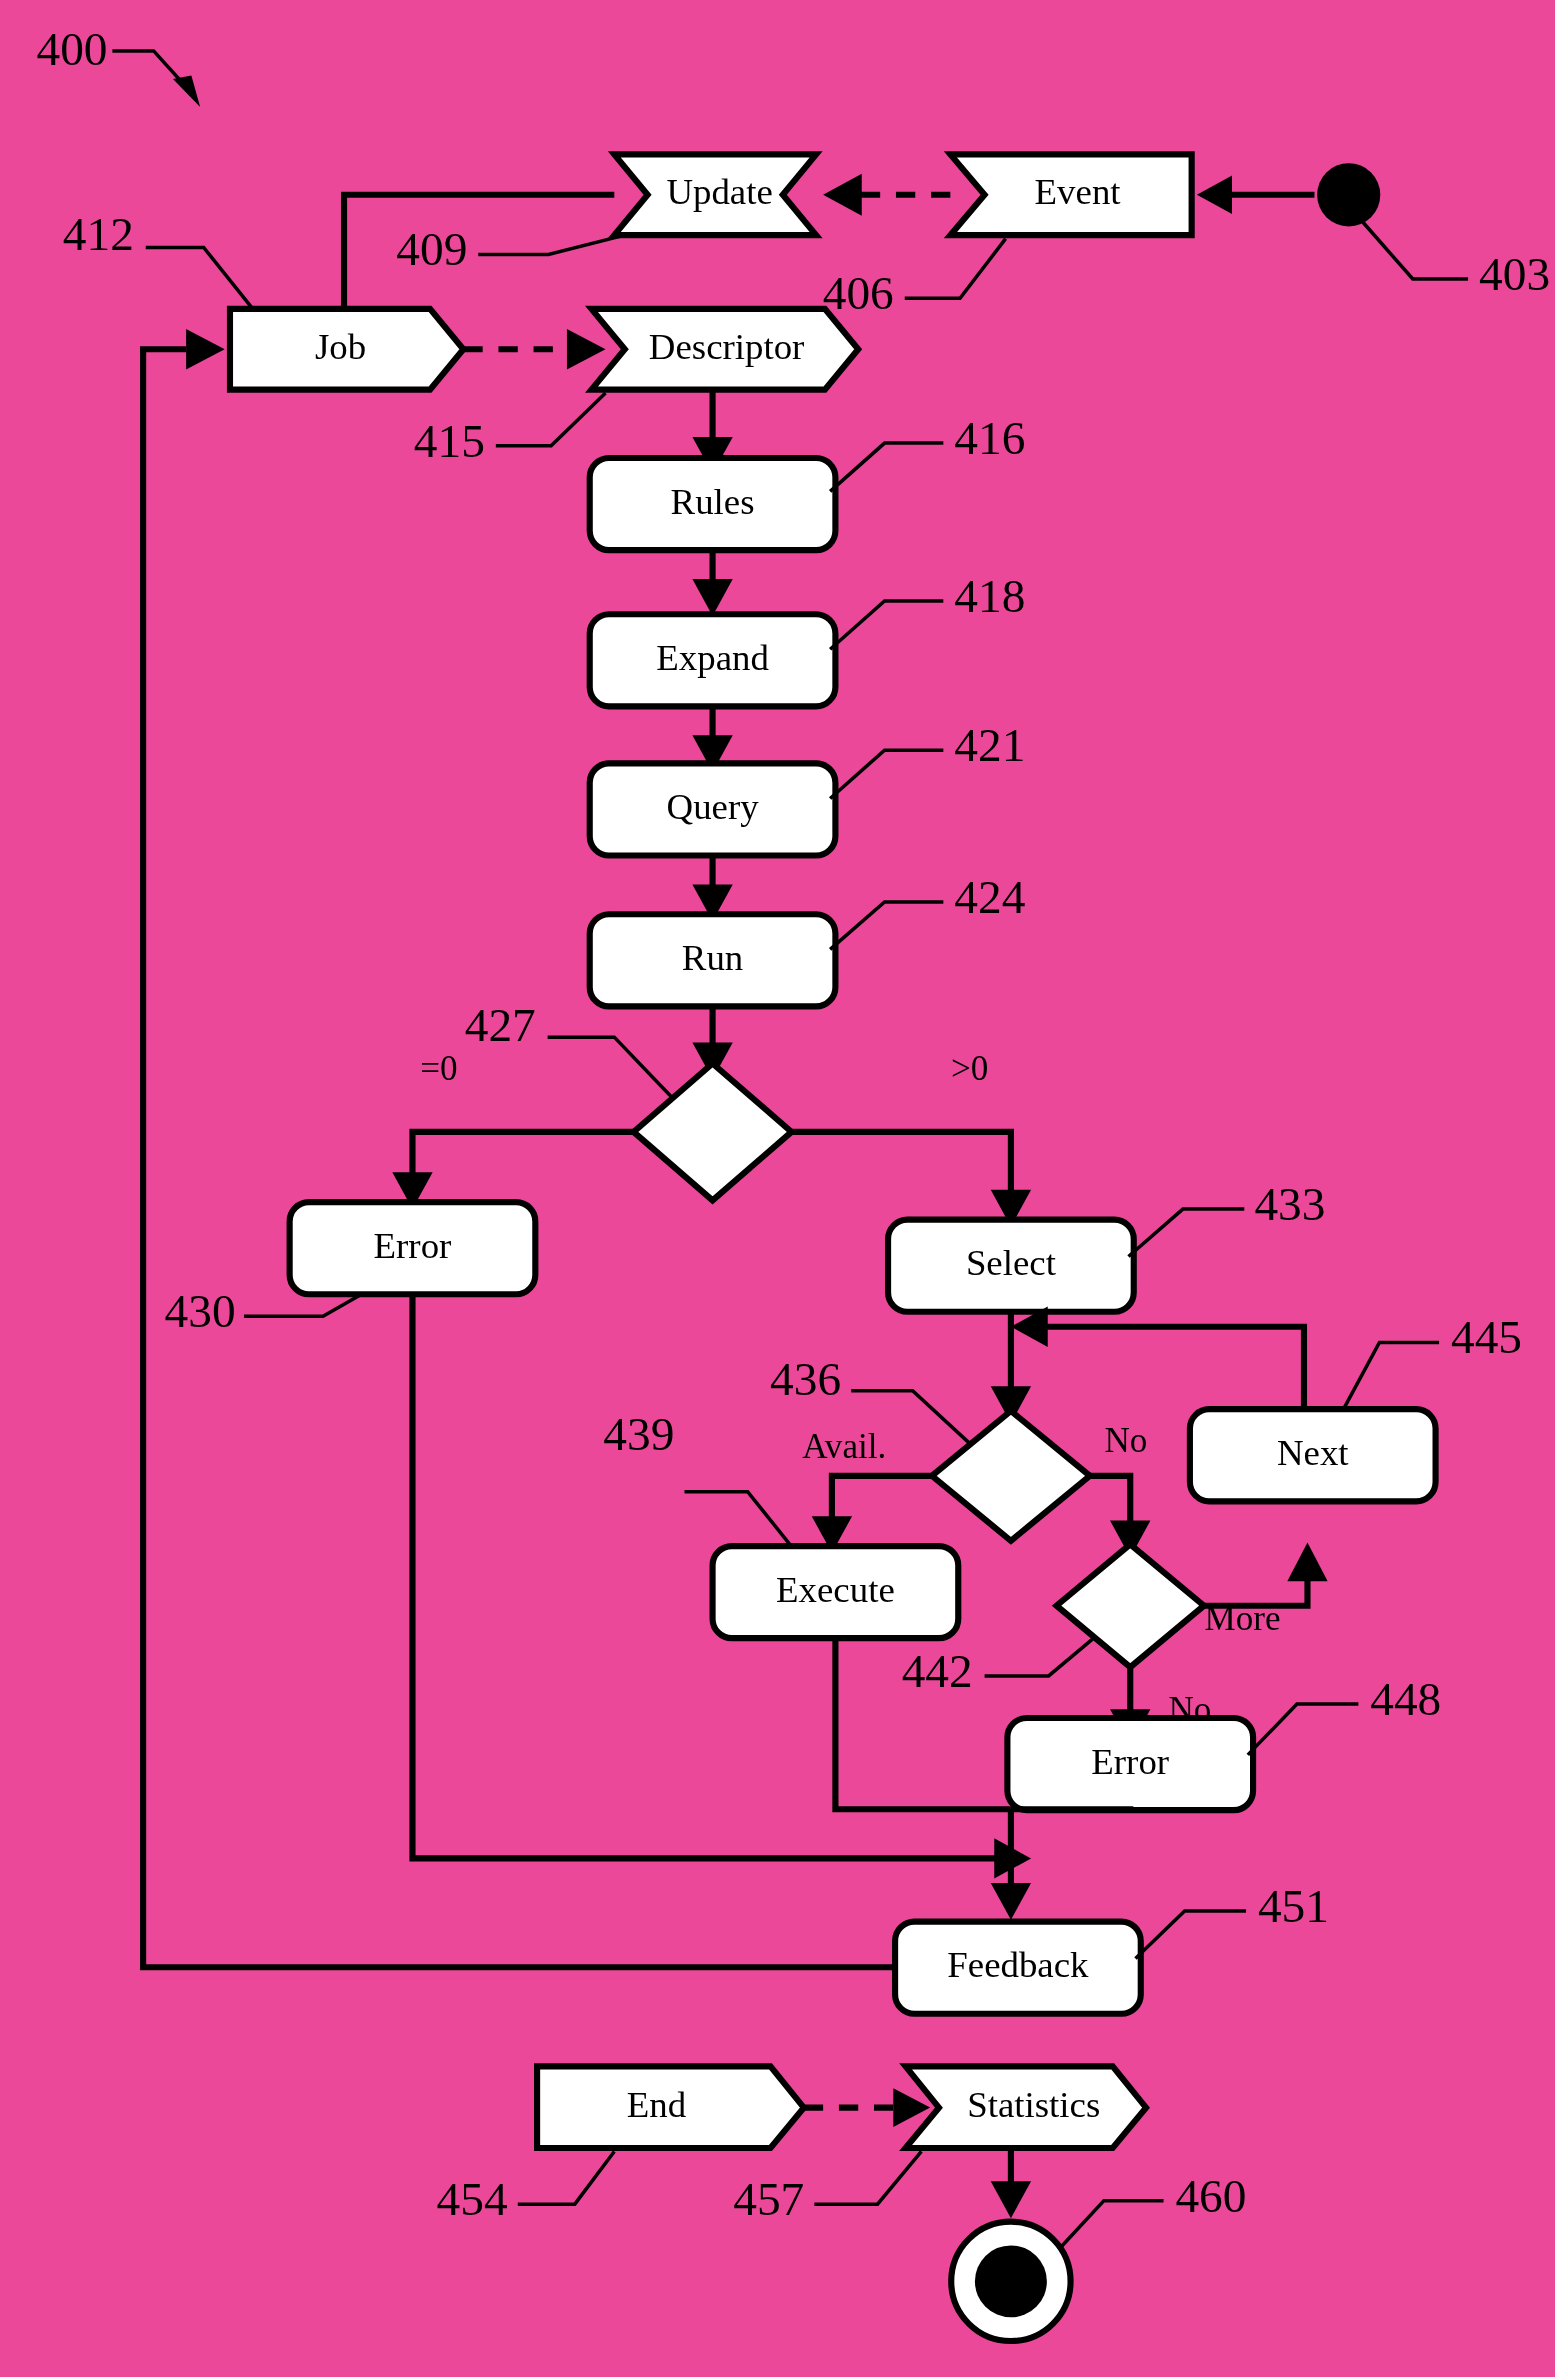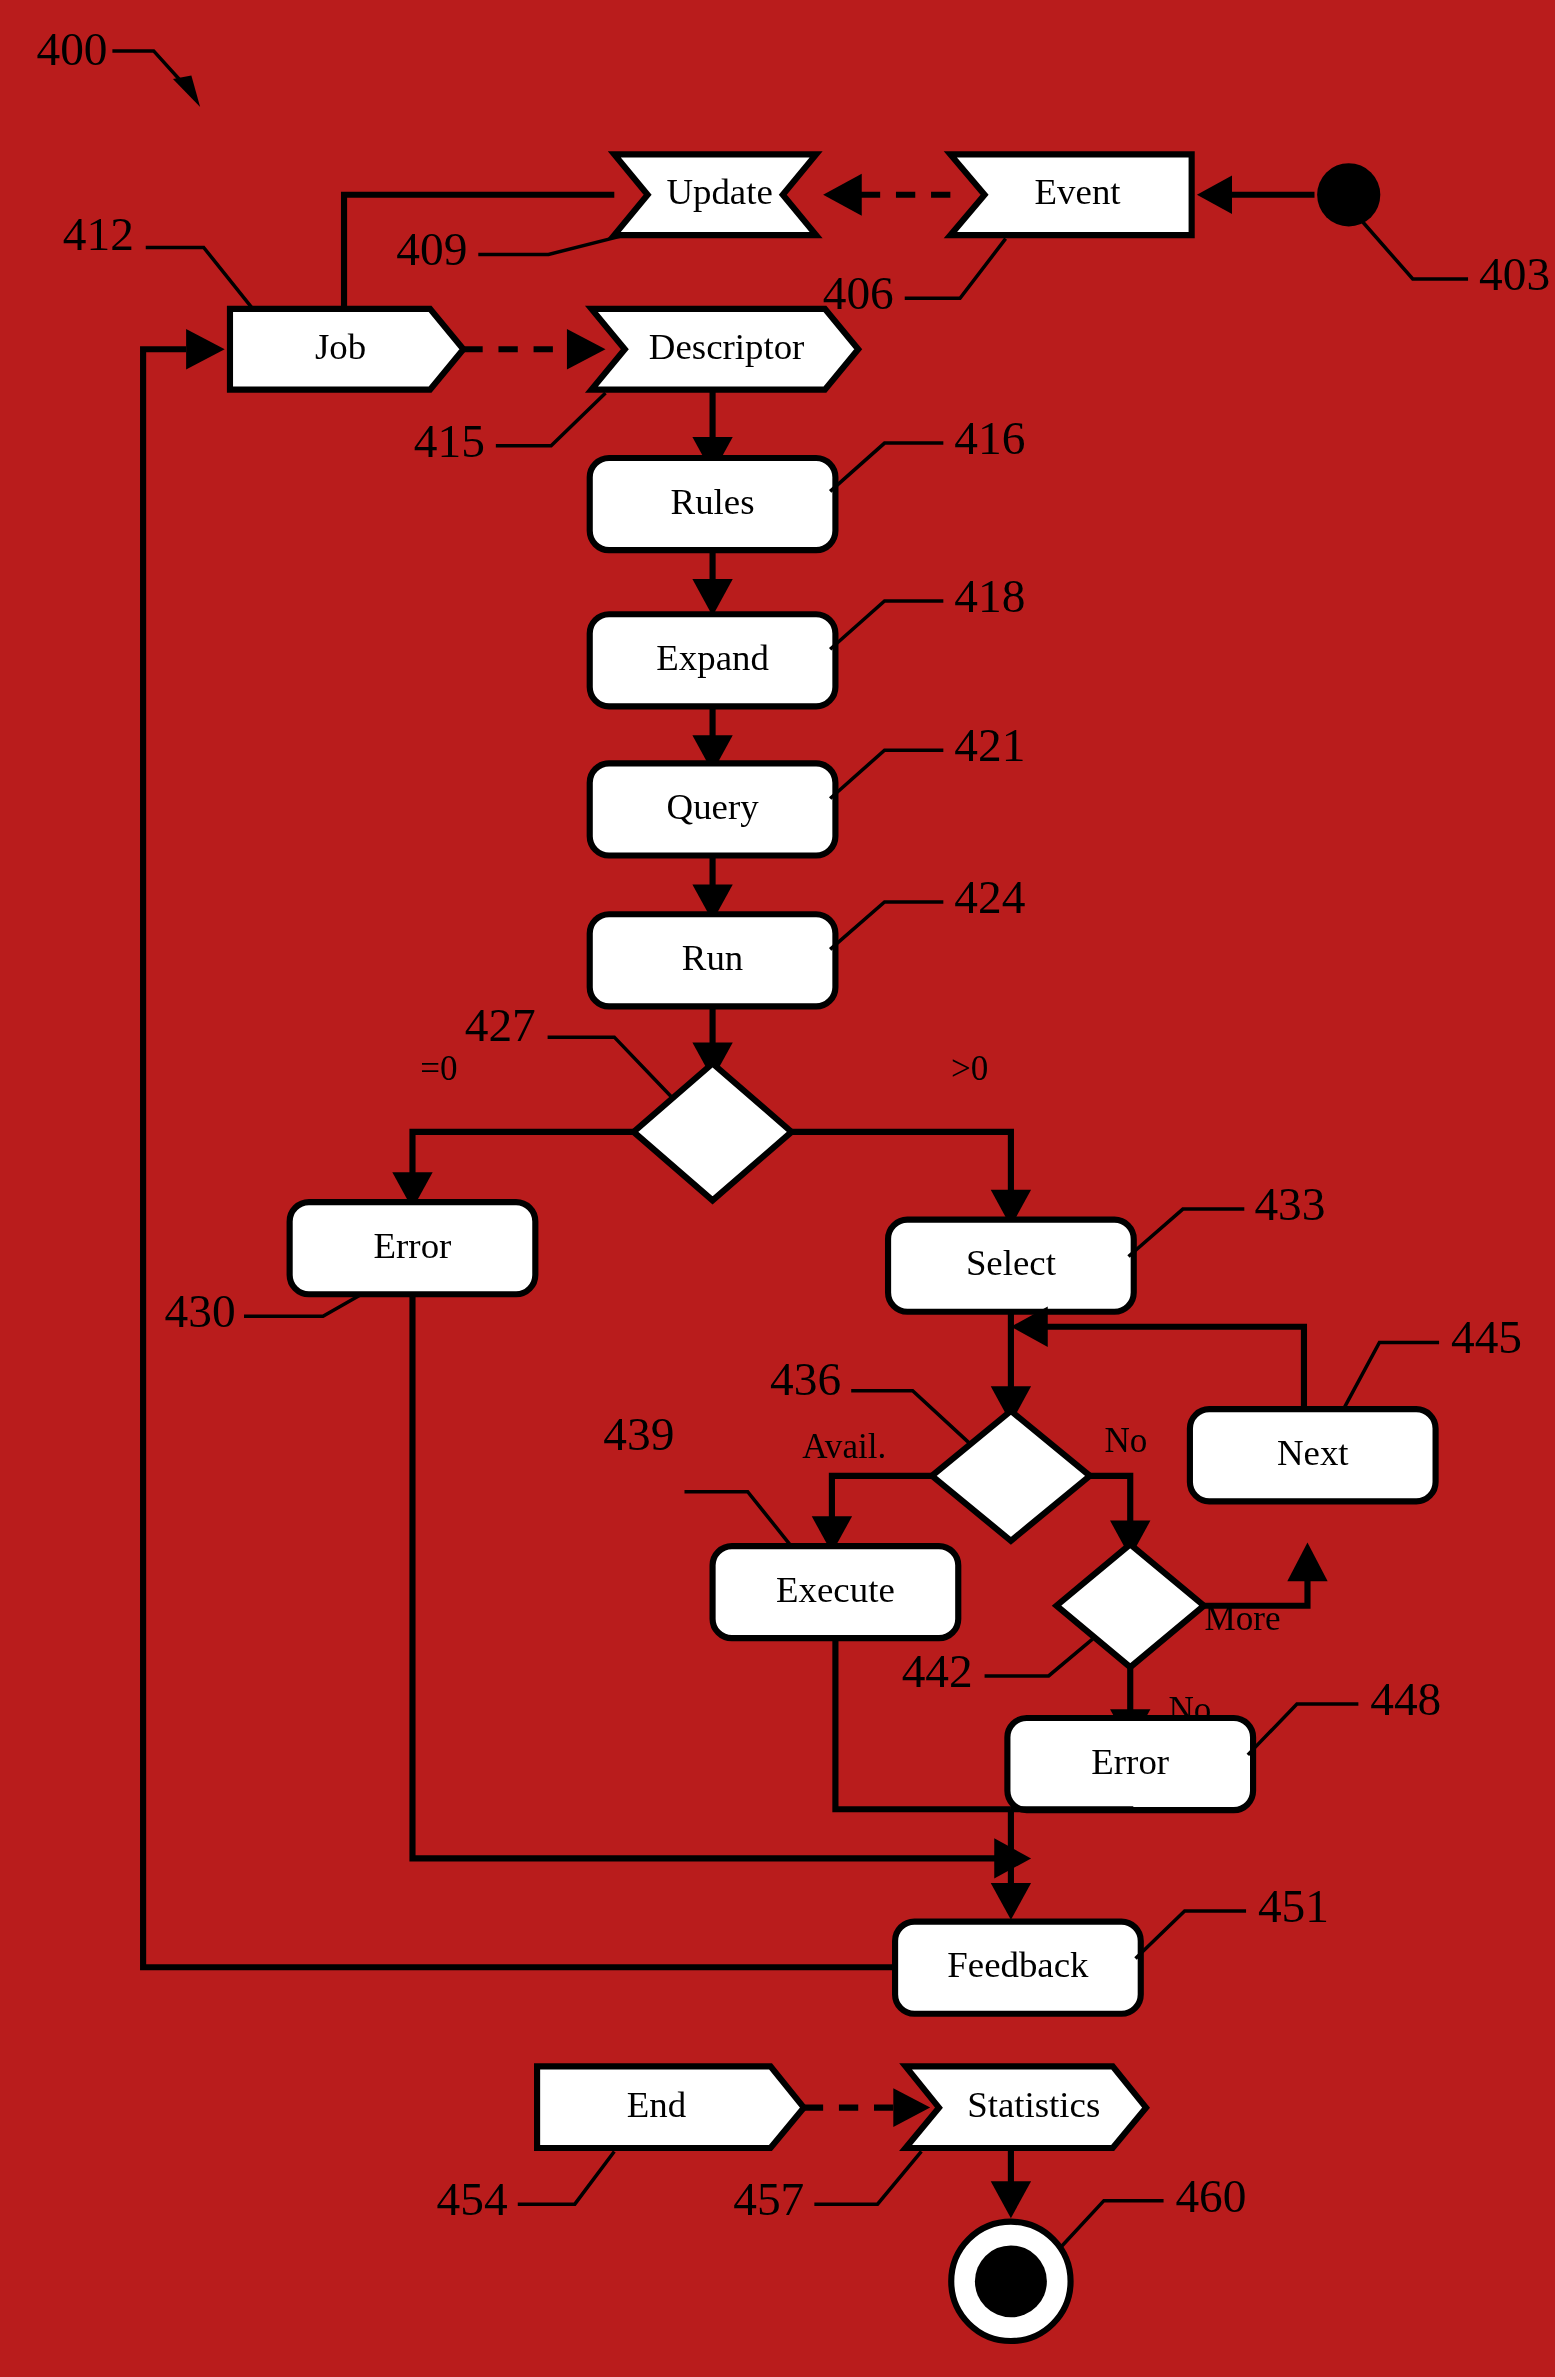--- a/index.html
+++ b/index.html
@@ -8,21 +8,21 @@
     padding: 0;
     background: #ffffff;
   }
   body {
     font-family: "Liberation Serif", "DejaVu Serif", serif;
   }
   #figure-root {
     position: relative;
     width: 1555px;
     height: 2377px;
-    background: #b91c1c;
+    background: #ec4899;
     overflow: hidden;
   }
   svg#diagram {
     display: block;
     width: 1555px;
     height: 2377px;
   }
   .node-shape {
     fill: #ffffff;
     stroke: #000000;

